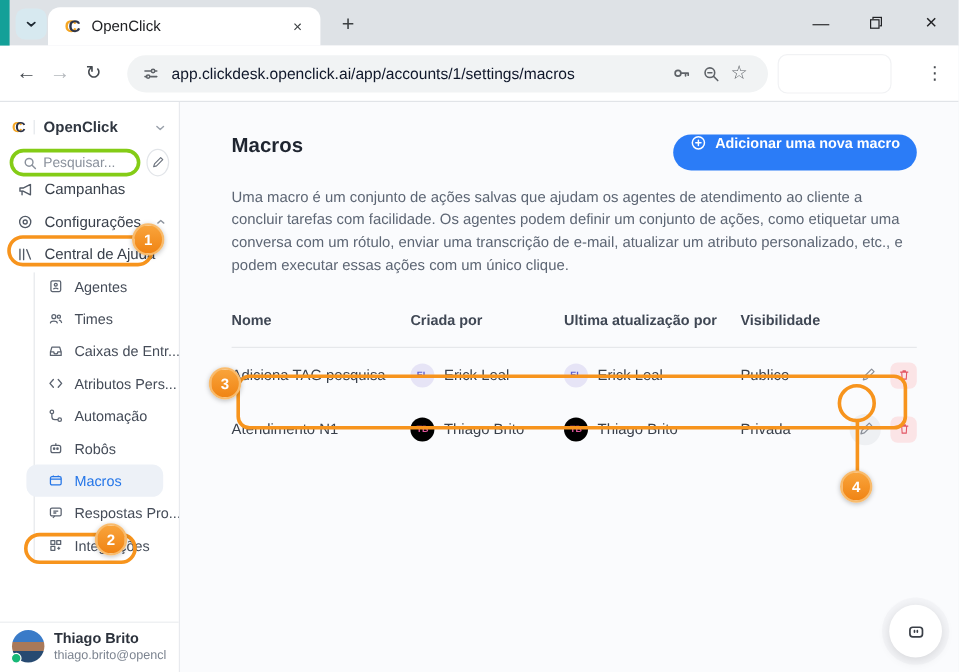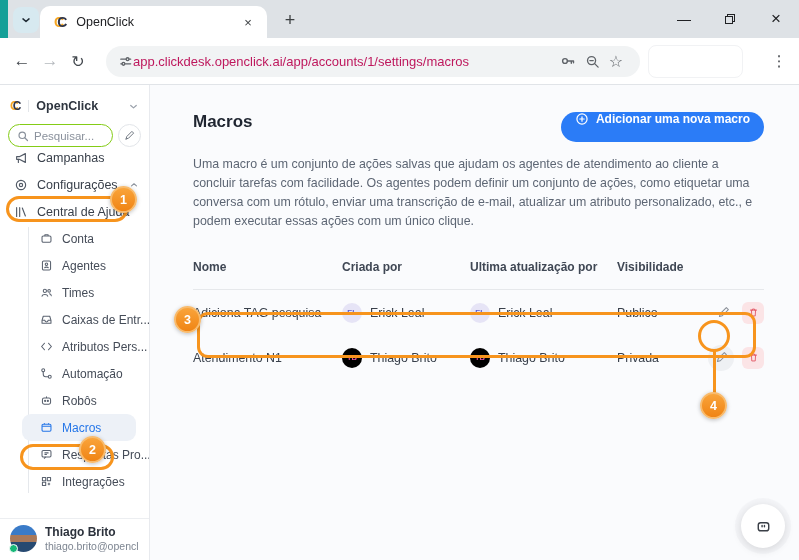--- a/index.html
+++ b/index.html
@@ -23,39 +23,39 @@
   .restore-glyph { position:relative; width:10px; height:10px; }
   .restore-glyph .r1 { position:absolute; right:0; top:0; width:8px; height:8px; border:1px solid #202124; }
   .restore-glyph .r2 { position:absolute; left:0; bottom:0; width:8px; height:8px; border:1px solid #202124; background:#dee2e6; }
 
   .toolbar { position:absolute; top:38px; left:0; right:0; height:47px; background:#fff; border-bottom:1px solid #e1e4e8; display:flex; align-items:center; }
   .nav-ico { width:28px; height:28px; display:flex; align-items:center; justify-content:center; font-size:17px; color:#454a50; }
   .nav-ico.back { margin-left:8px; }
   .nav-ico.fwd { color:#b4b8bd; }
   .nav-ico.reload { font-size:16px; }
   .url-pill { margin-left:14px; width:534px; height:31px; border-radius:16px; background:#f1f3f4; display:flex; align-items:center; padding:0 12px; }
-  .url-text { font-size:13px; color:#be185d; flex:1; white-space:nowrap; overflow:hidden; }
+  .url-text { margin-left:10px; font-size:13px; color:#0f172a; flex:1; white-space:nowrap; overflow:hidden; }
   .pill-ico { width:24px; height:24px; display:flex; align-items:center; justify-content:center; color:#5f6368; }
   .pill-ico.star { font-size:16px; }
   .redacted-chip { margin-left:8px; width:95px; height:33px; background:#fff; border:1px solid #f1f2f4; border-radius:8px; }
   .kebab { margin-left:auto; margin-right:8px; width:24px; height:28px; display:flex; align-items:center; justify-content:center; color:#45494e; font-size:15px; letter-spacing:0; }
 
   
   .app { position:absolute; top:85px; left:0; right:0; bottom:0; background:#fafbfd; display:flex; }
 
   .sidebar { width:150px; background:#fff; border-right:1px solid #e8eaee; display:flex; flex-direction:column; }
   .side-header { height:24px; margin-top:9px; padding:0 10px; display:flex; align-items:center; }
   .side-logo { font-weight:800; font-size:12px; line-height:1; }
   .side-logo .c1 { color:#f5a623; }
   .side-logo .c2 { color:#2e3448; margin-left:-6px; }
   .side-divider { width:1px; height:12px; background:#e3e6ea; margin:0 7px; }
   .side-brand { font-size:12.5px; font-weight:700; color:#2f3640; flex:1; }
   .side-chevron { color:#9aa1ab; display:flex; }
   .side-search-row { display:flex; align-items:center; gap:5px; padding:6px 8px 6px 8px; }
-  .search-pill { flex:1; height:23px; border:1px solid #84cc16; border-radius:13px; display:flex; align-items:center; padding:0 8px; gap:5px; color:#8a919c; background:#fff; }
+  .search-pill { flex:1; height:23px; border:3px solid #84cc16; border-radius:13px; display:flex; align-items:center; padding:0 8px; gap:5px; color:#8a919c; background:#fff; }
   .search-pill input { border:none; outline:none; width:70px; font-size:11.5px; color:#3a414c; background:transparent; font-family:"Liberation Sans",sans-serif; }
   .search-pill input::placeholder { color:#8a919c; }
   .compose-btn { width:23px; height:23px; border:1px solid #e2e5e9; border-radius:50%; background:#fff; display:flex; align-items:center; justify-content:center; color:#6b727d; }
 
   .nav { flex:1; overflow:hidden; padding-top:0; }
   .nav-item { height:27px; display:flex; align-items:center; gap:9px; padding-left:14px; font-size:12.5px; color:#39404b; position:relative; }
   .nav-item.clipped { margin-top:-9px; }
   .nav-item .ico { display:flex; color:#525a66; }
   .nav-item .lbl { white-space:nowrap; }
   .nav-item .chev-up { margin-left:auto; margin-right:10px; color:#8d949e; display:flex; }
@@ -226,29 +226,20 @@
                 <path d="M3 3v10M6.5 3v10M9.5 3.5l3.5 9"></path>
               </svg>
             </span>
           <span class="lbl">Central de Ajuda</span>
         </div>
 
         <div class="nav-sub">
           <div class="nav-item">
             <span class="ico">
                 <svg width="13" height="13" viewBox="0 0 16 16" fill="none" stroke="currentColor" stroke-width="1.3" stroke-linejoin="round">
-                  <rect x="2.5" y="5" width="11" height="7.5" rx="1.5"></rect>
-                  <path d="M6 5V3.5h4V5"></path>
-                </svg>
-              </span>
-            <span class="lbl">Conta</span>
-          </div>
-          <div class="nav-item">
-            <span class="ico">
-                <svg width="13" height="13" viewBox="0 0 16 16" fill="none" stroke="currentColor" stroke-width="1.3" stroke-linejoin="round">
                   <rect x="3" y="2.5" width="10" height="11" rx="1.5"></rect>
                   <circle cx="8" cy="6.5" r="1.5"></circle>
                   <path d="M5.5 11.2c.6-1.6 4.4-1.6 5 0"></path>
                 </svg>
               </span>
             <span class="lbl">Agentes</span>
           </div>
           <div class="nav-item">
             <span class="ico">
                 <svg width="13" height="13" viewBox="0 0 16 16" fill="none" stroke="currentColor" stroke-width="1.3" stroke-linecap="round">

